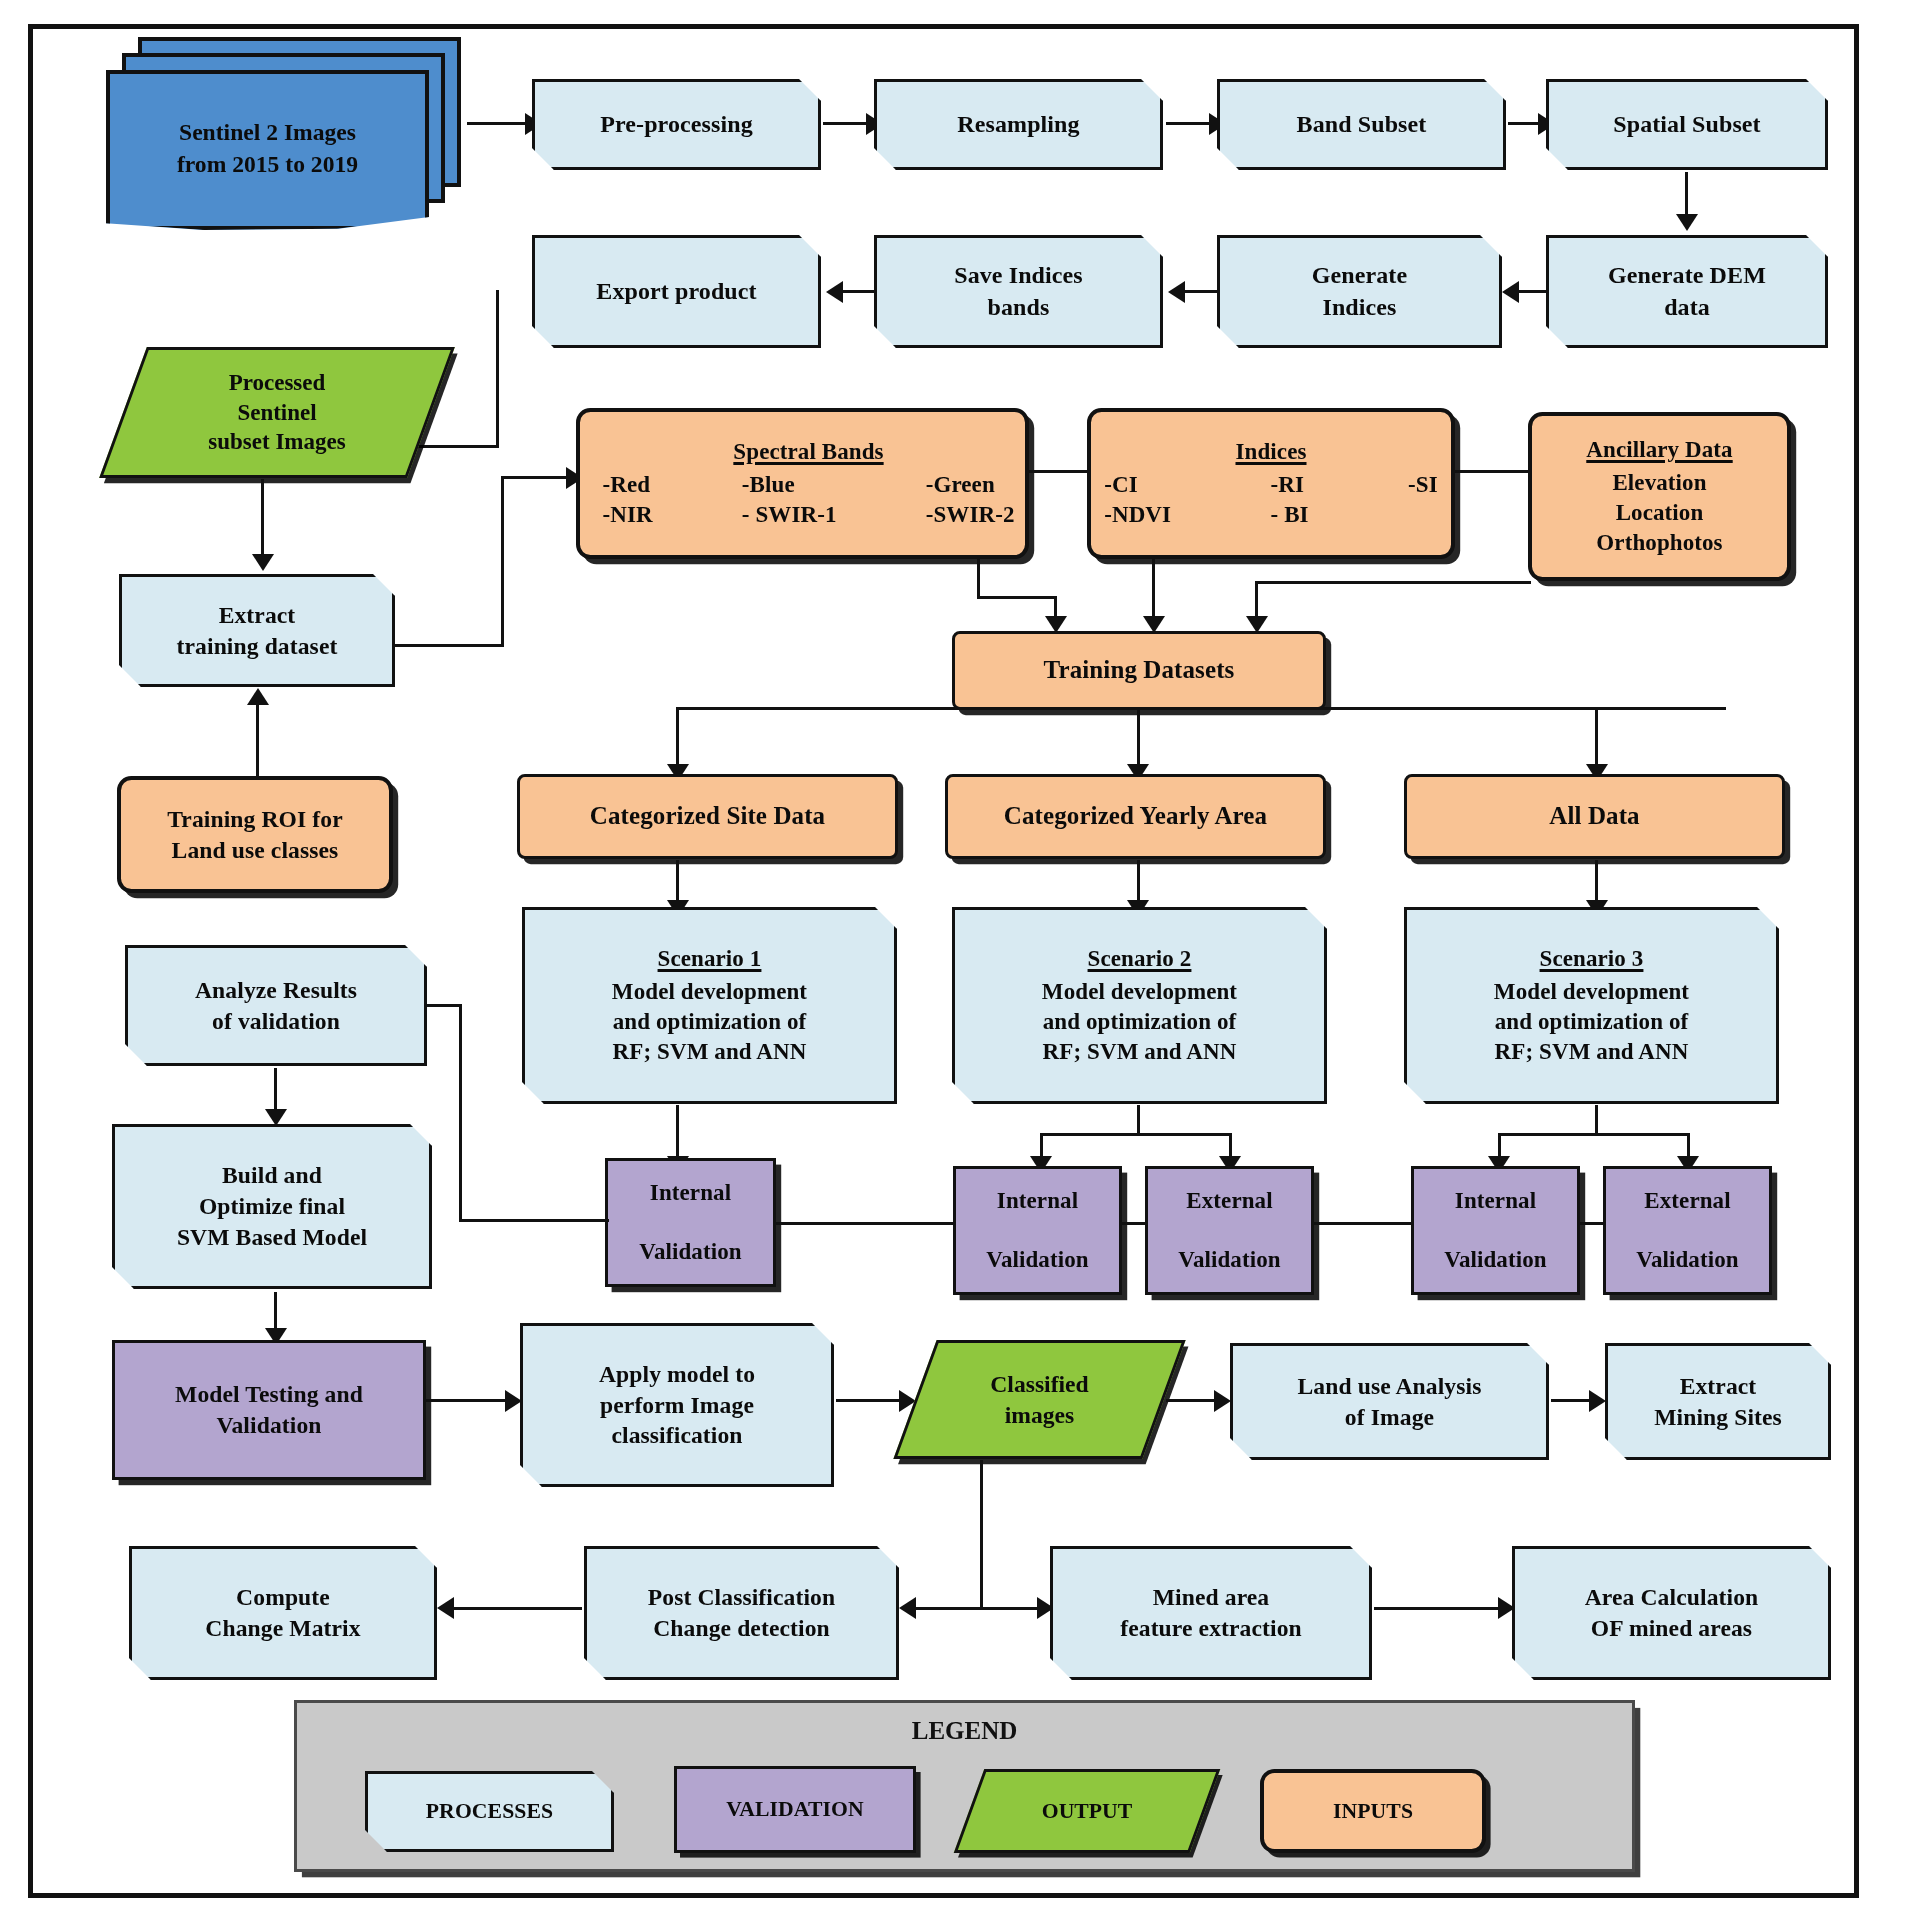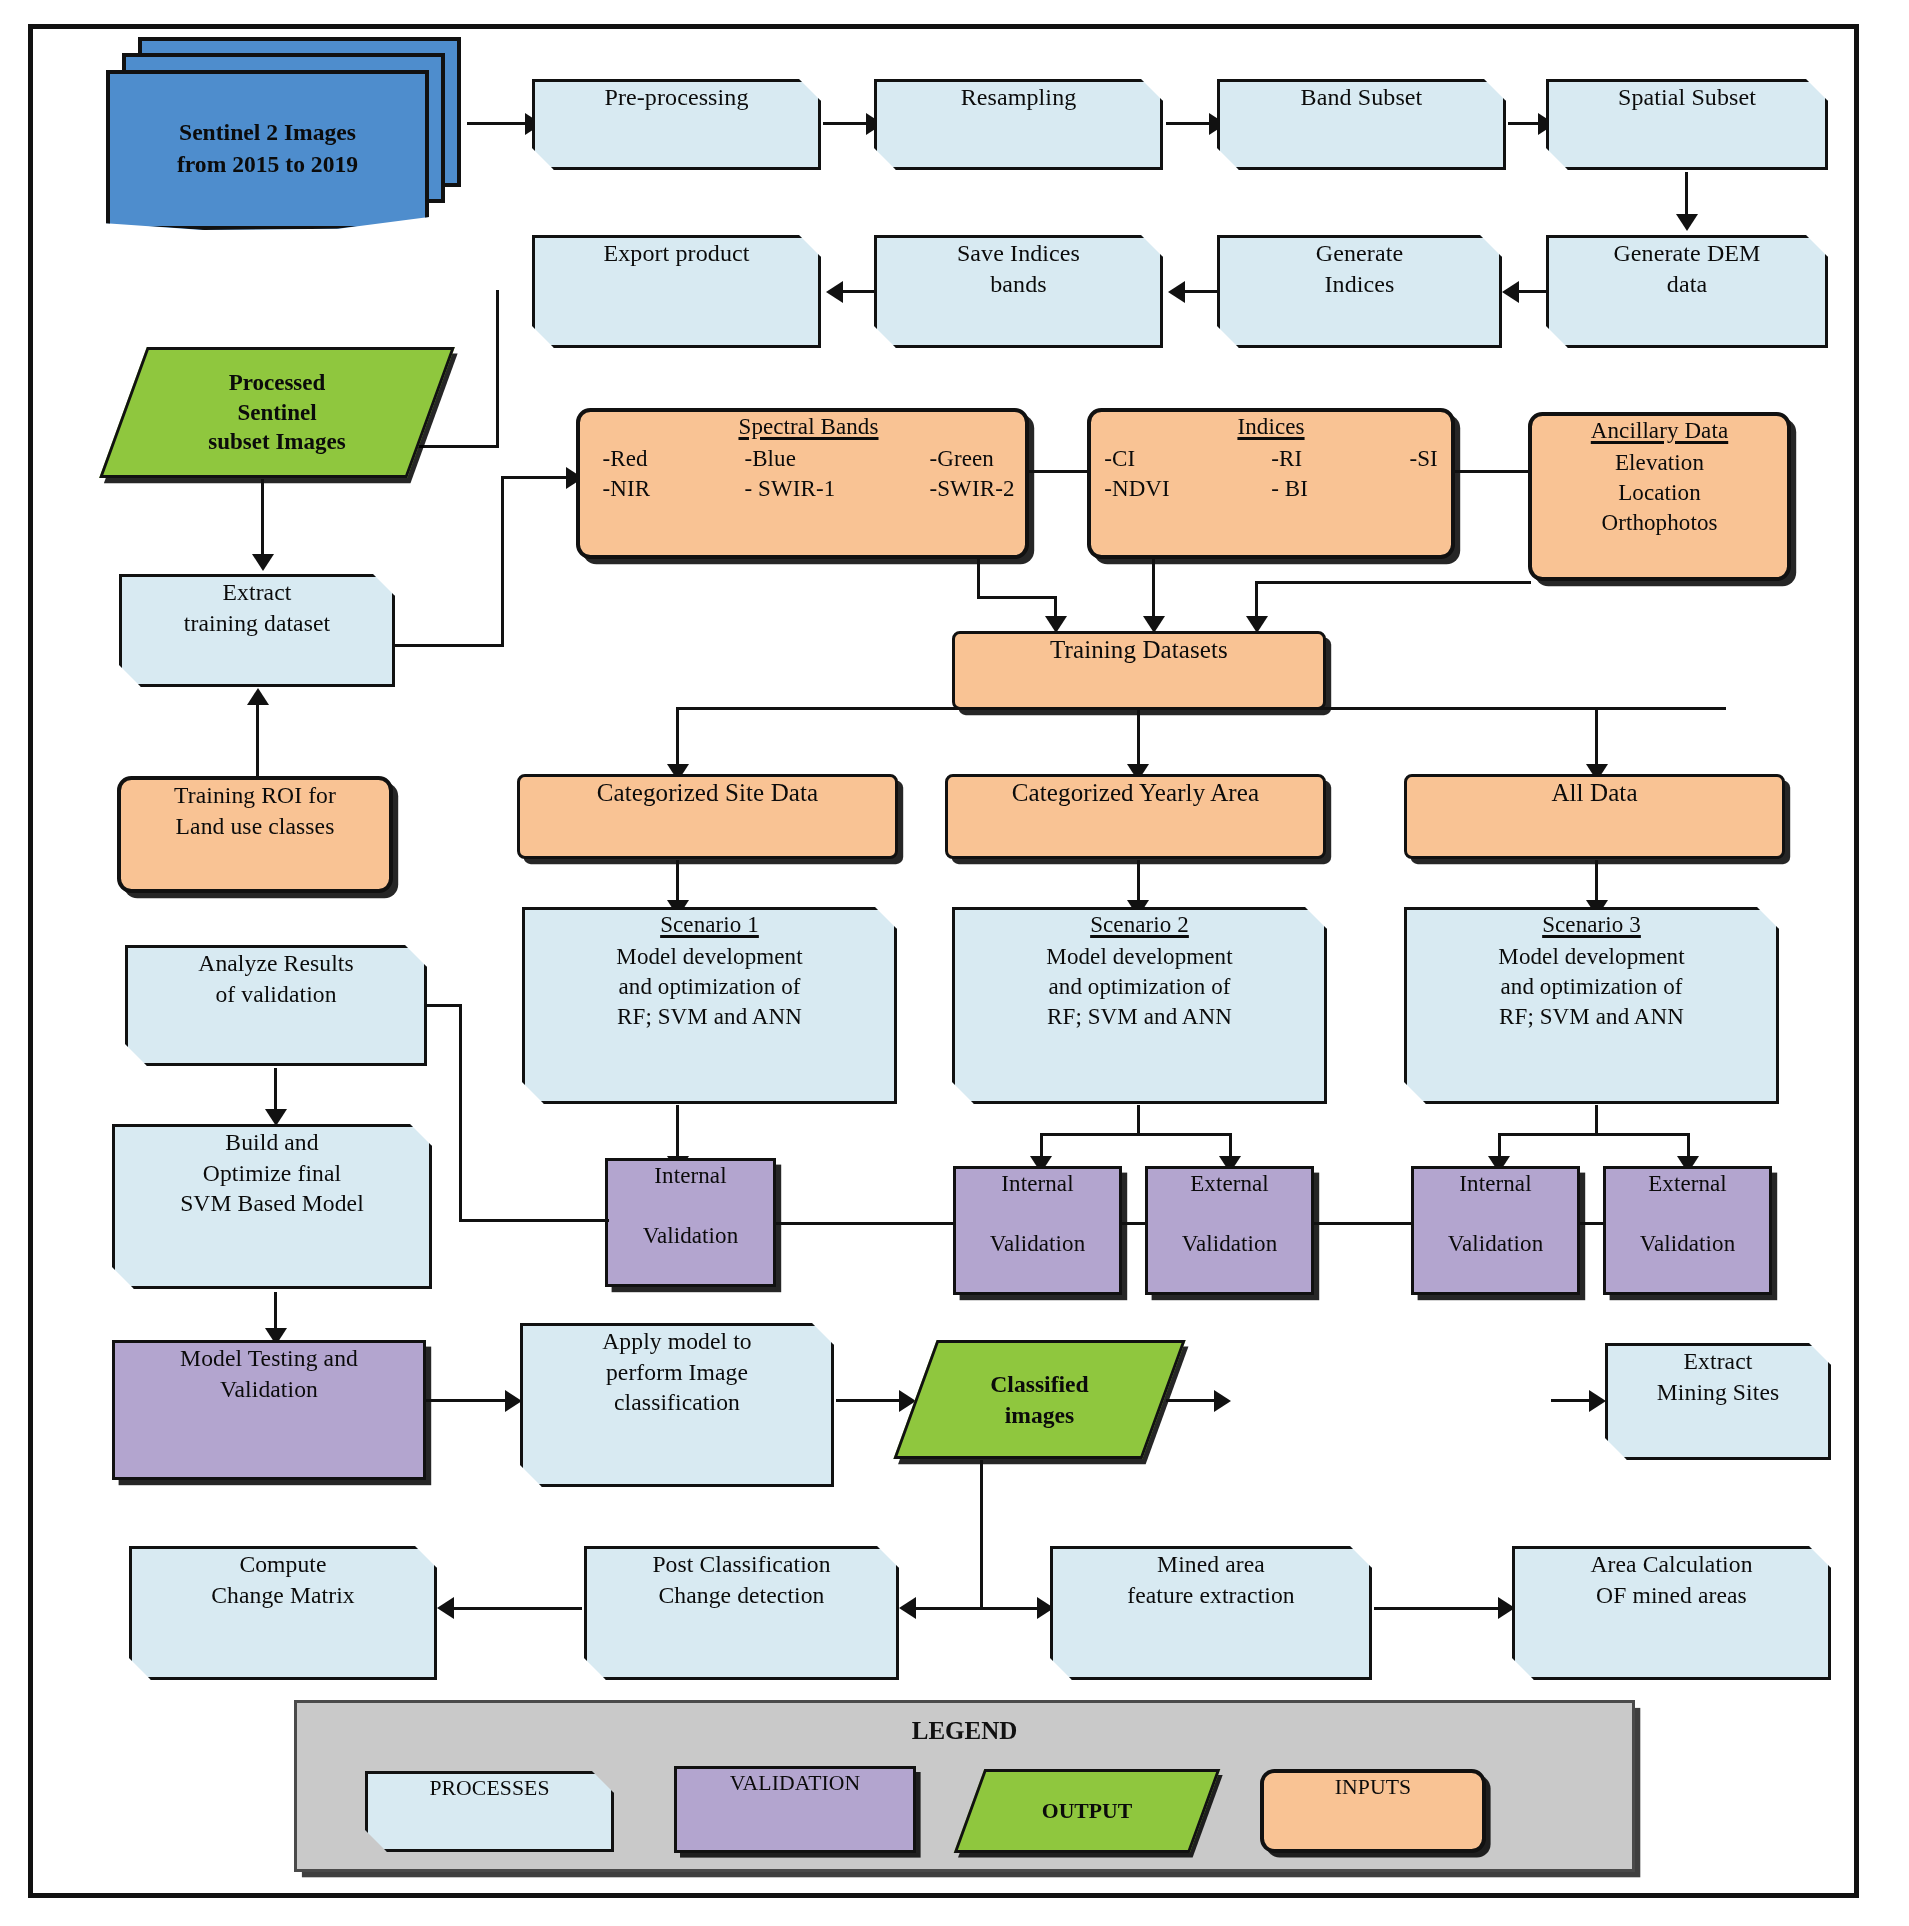--- a/index.html
+++ b/index.html
@@ -26,24 +26,24 @@
     border: 5.9px solid #111111;
     box-sizing: border-box;
     background: #ffffff;
   }
 
   
   .node {
     position: absolute;
     box-sizing: border-box;
     display: flex;
-    align-items: flex-start;
+    align-items: center;
     justify-content: center;
     text-align: center;
-    font-weight: normal;
+    font-weight: bold;
     color: #0b0b0b;
     line-height: 1.30;
     letter-spacing: 0.1px;
   }
   .node .inner { padding: 0 6.6px; width: 100%; }
   .node .ttl {
     display: block;
     text-decoration: underline;
     text-underline-offset: 3.3px;
     text-decoration-thickness: 2.6px;
@@ -521,20 +521,26 @@
       <div>
         <div>Classified</div>
         <div>images</div>
       </div>
     </div>
   </div>
 
   <div class="ln hln" style="left:1166px; top:1399px; width:53px;"></div>
   <div class="arrow ar-right" style="left:1214px; top:1390px;"></div>
 
+  <div class="node proc proc-clip" style="left:1230px; top:1343px; width:319px; height:117px; font-size:23.6px;">
+    <span class="inner">
+      <span>Land use Analysis</span><br>
+      <span>of Image</span>
+    </span>
+  </div>
 
   <div class="ln hln" style="left:1551px; top:1399px; width:42px;"></div>
   <div class="arrow ar-right" style="left:1589px; top:1390px;"></div>
 
   <div class="node proc proc-clip" style="left:1605px; top:1343px; width:226px; height:117px; font-size:23.6px;">
     <span class="inner">
       <span>Extract</span><br>
       <span>Mining Sites</span>
     </span>
   </div>

